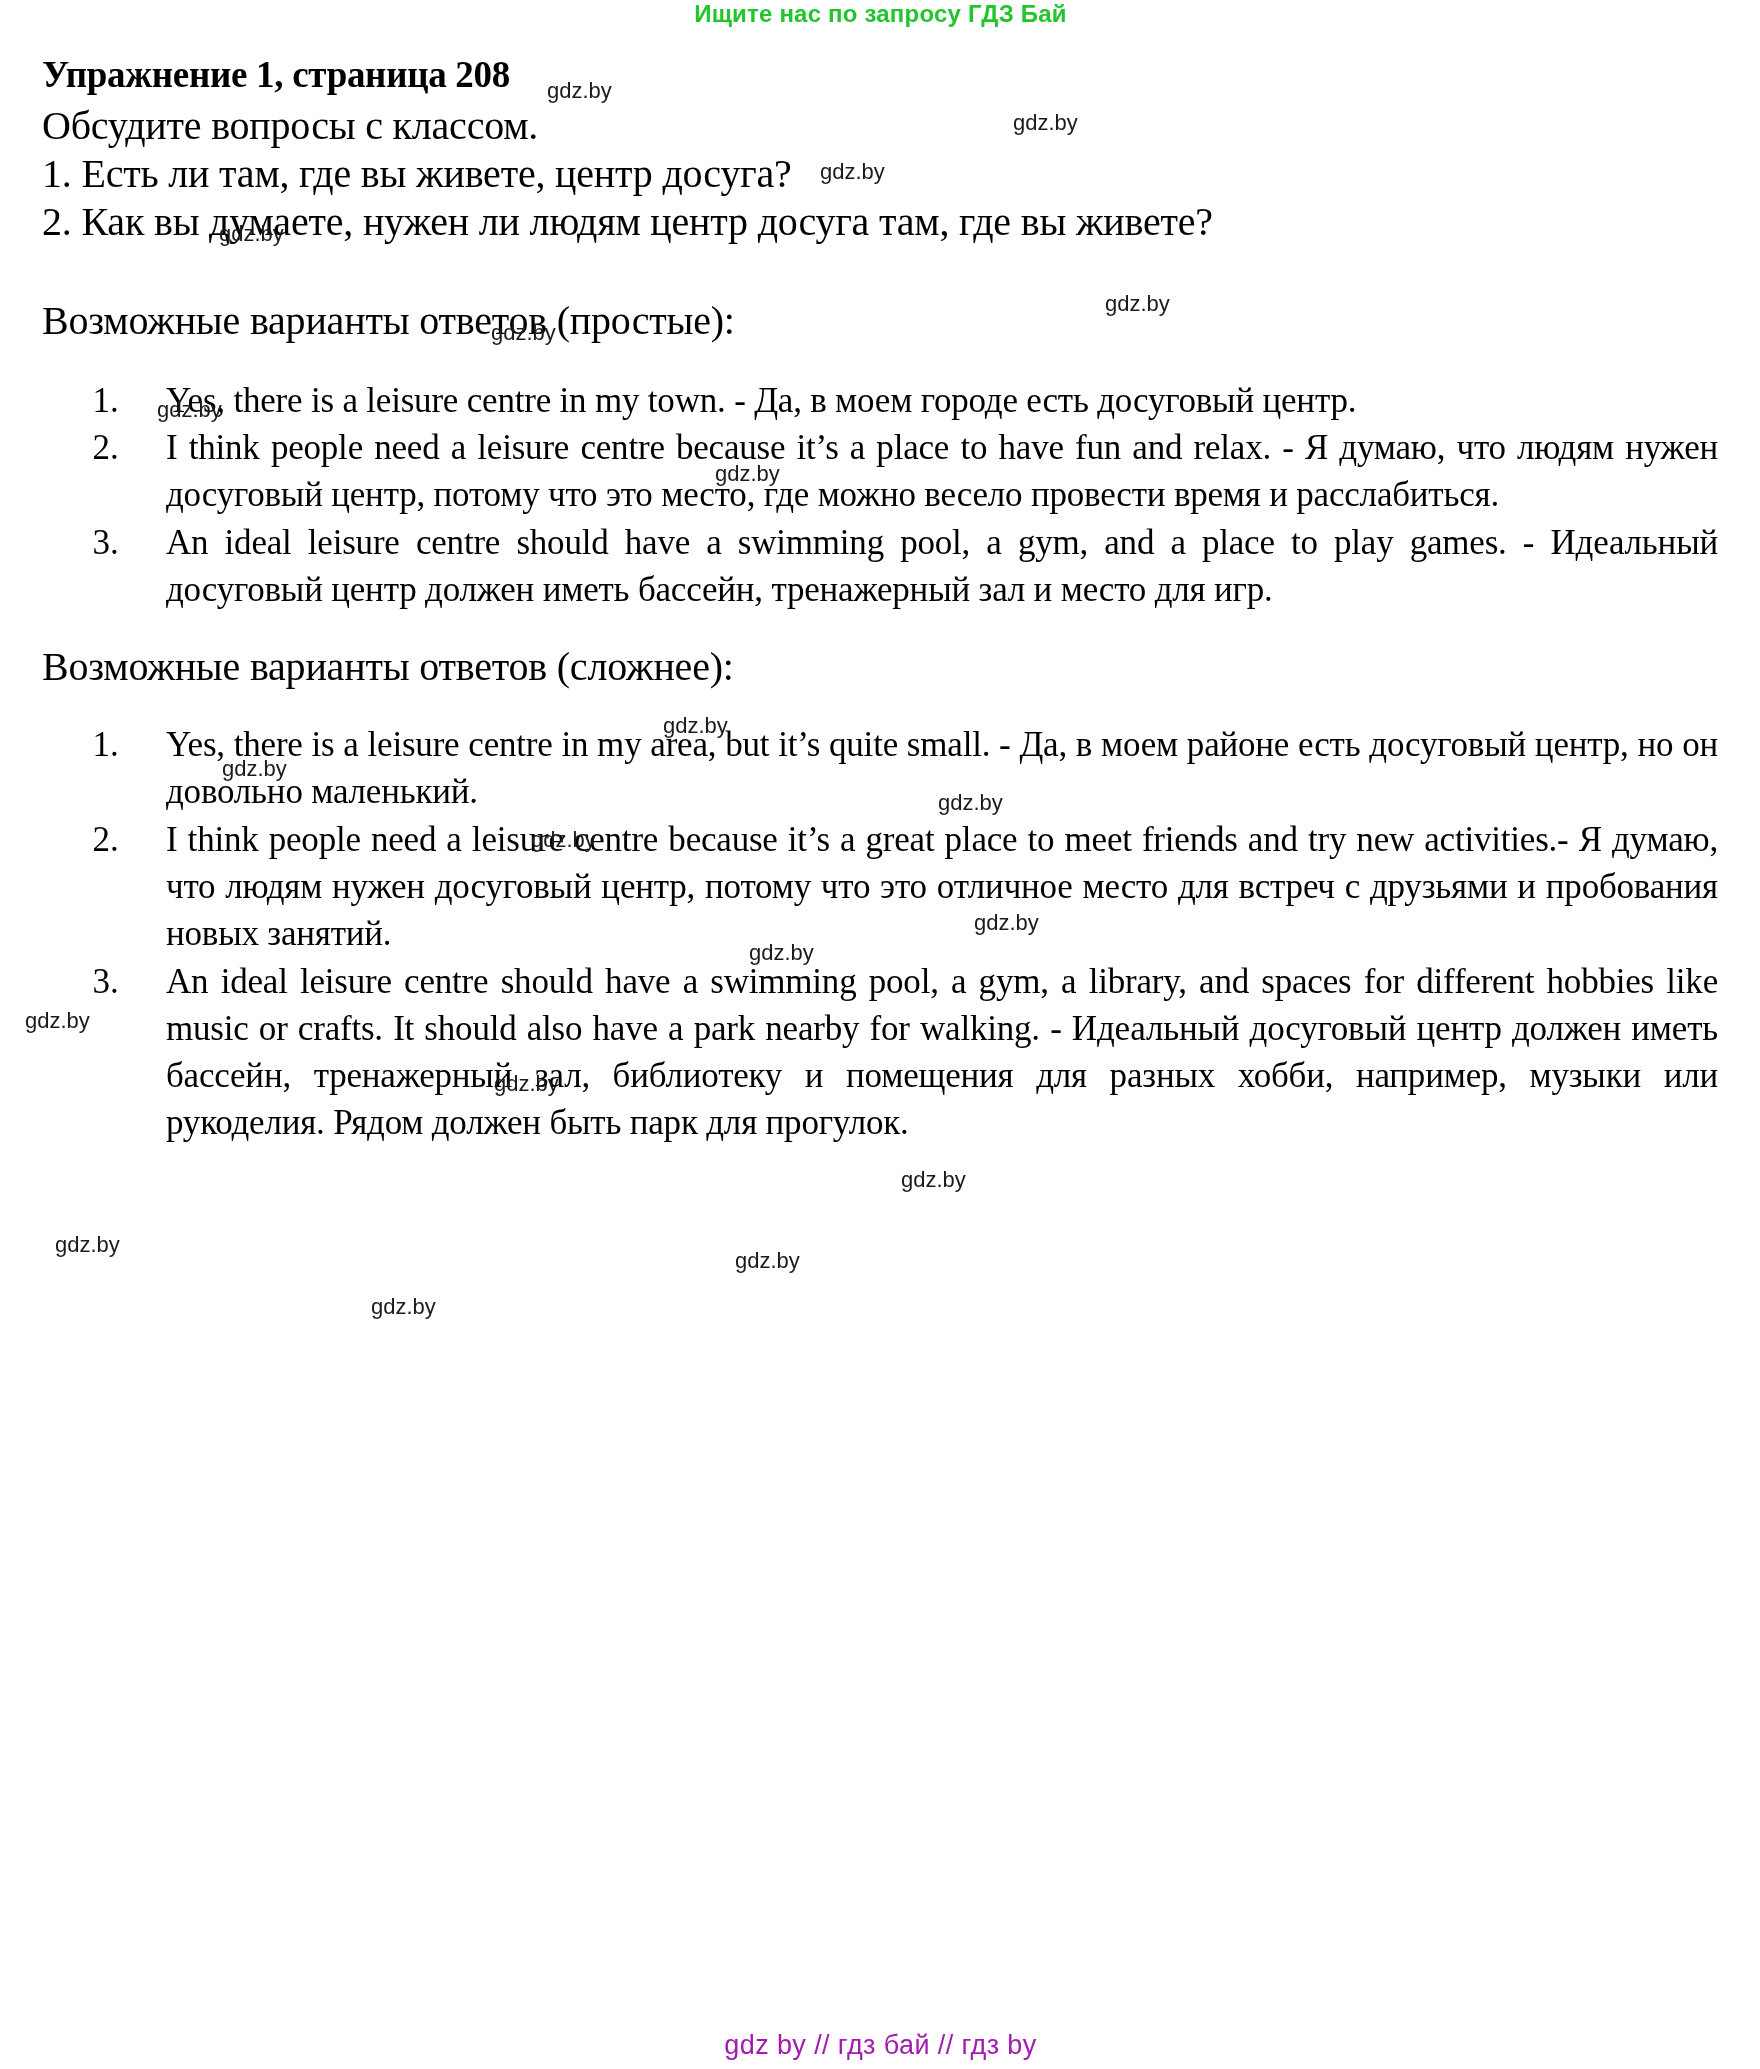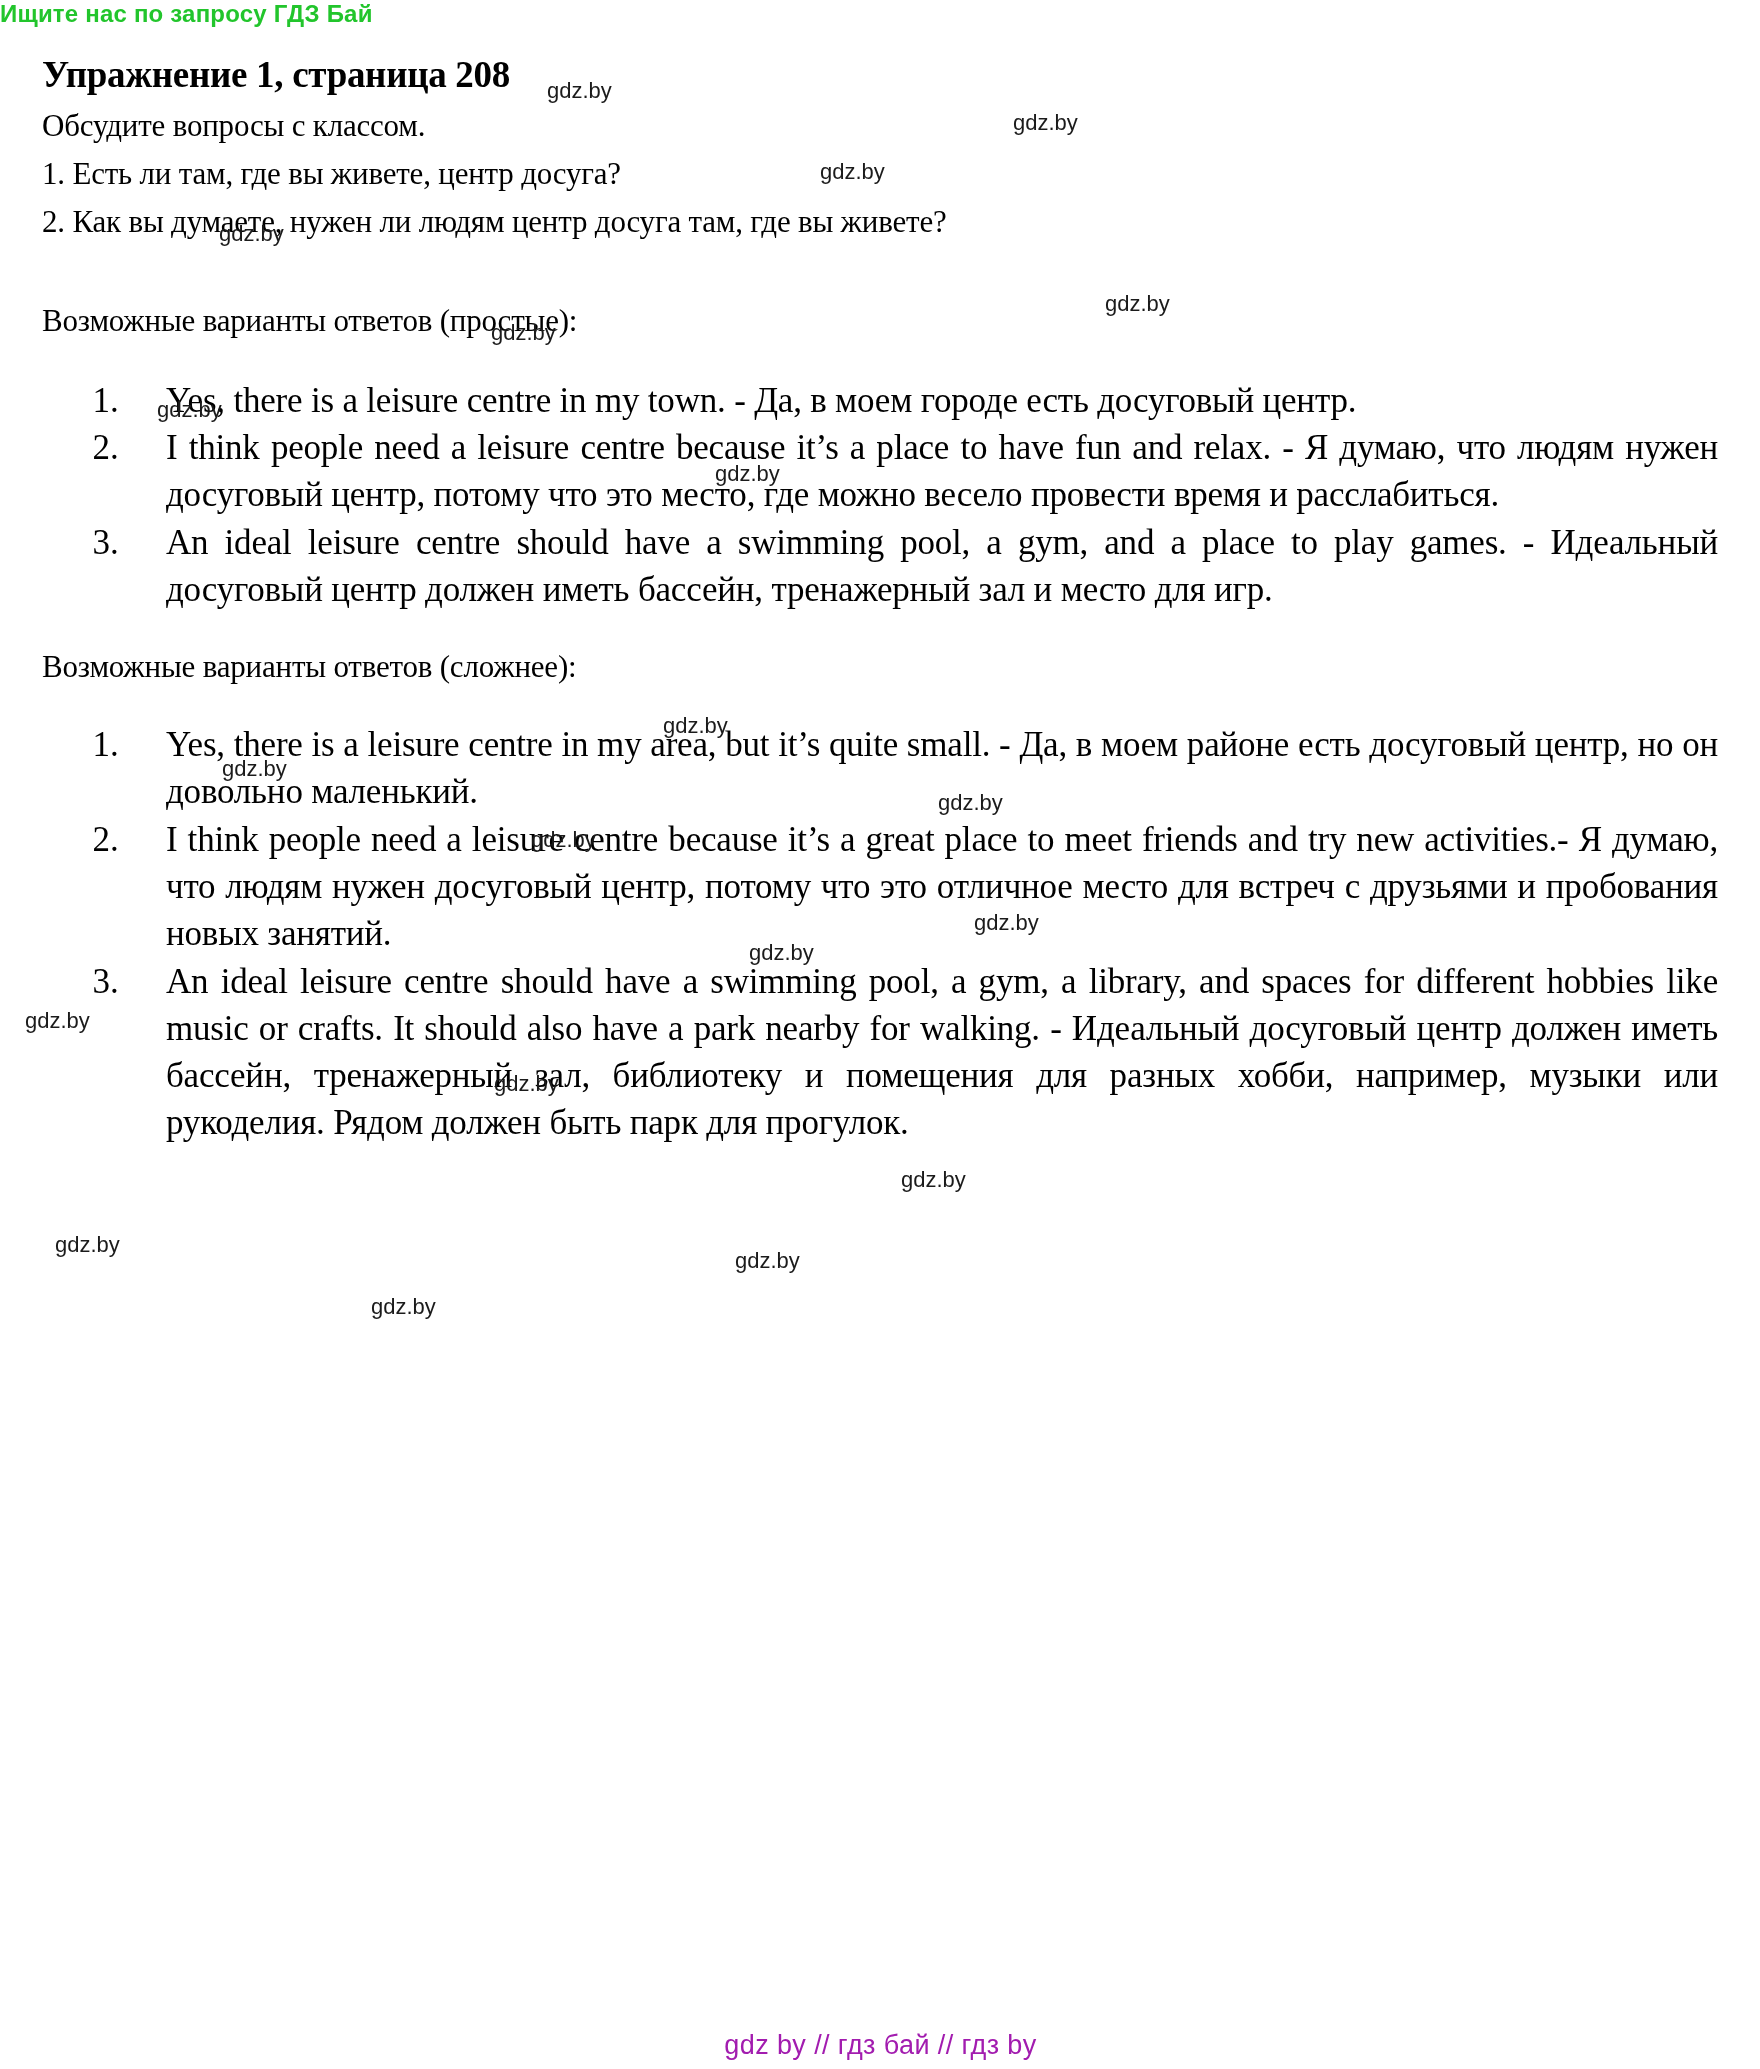--- a/index.html
+++ b/index.html
@@ -15,20 +15,21 @@
     color: #000000;
     overflow: hidden;
   }
 
   
   .promo-bar {
     position: absolute;
     top: 0;
     left: 0;
     width: 1761px;
+    text-align: center;
     font-family: "Liberation Sans", "DejaVu Sans", sans-serif;
     font-size: 24px;
     font-weight: bold;
     color: #22c52c;
     letter-spacing: 0.2px;
     line-height: 28px;
     white-space: nowrap;
   }
 
   
@@ -47,21 +48,21 @@
     line-height: 47px;
     letter-spacing: -0.3px;
     white-space: nowrap;
   }
   h2.exercise-title { margin-top: 17px; }
 
   p.intro,
   p.question,
   p.variants-heading {
     margin: 0;
-    font-size: 31px;
+    font-size: 40px;
     line-height: 48px;
     letter-spacing: -0.2px;
   }
   p.intro { margin-top: 3.5px; }
   p.question { text-align: justify; text-align-last: left; }
   p.q3 { padding-right: 7px; }
 
   p.variants-heading {
     margin-top: 51px;
   }

